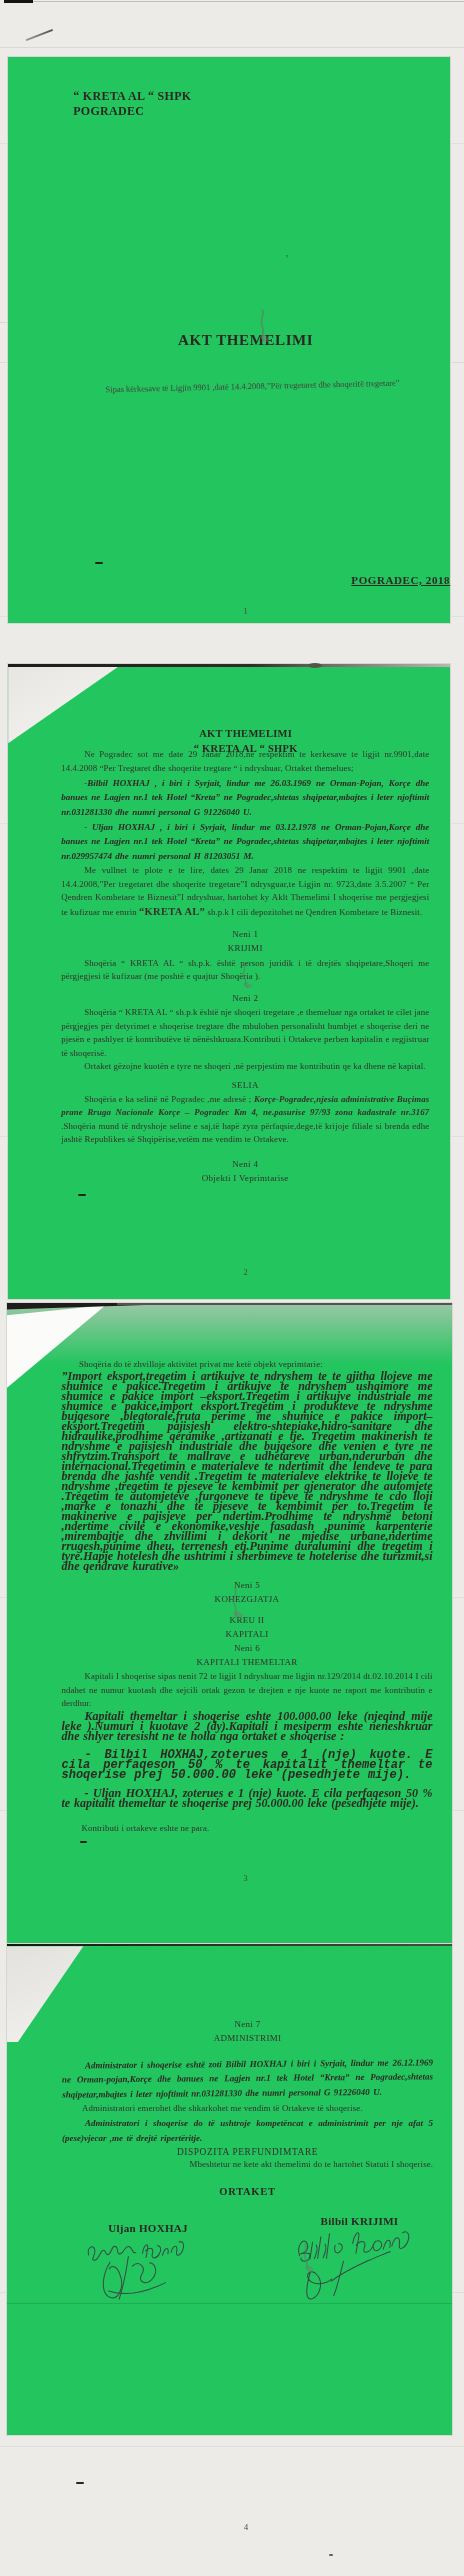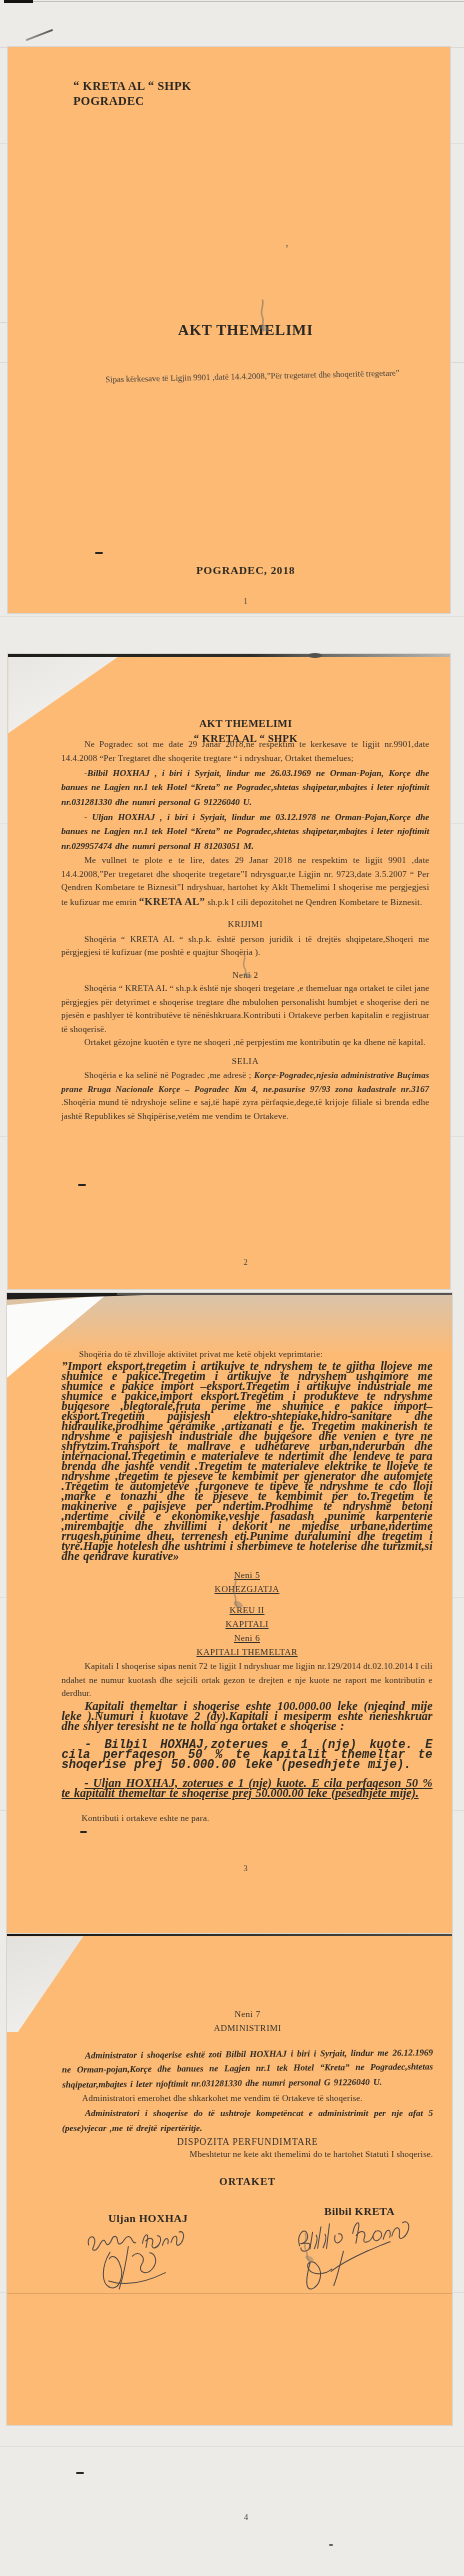--- a/index.html
+++ b/index.html
@@ -5,23 +5,24 @@
   html,body{margin:0;padding:0;}
   body{
     width:464px;height:2576px;position:relative;
     background:#ecebe7;
     font-family:"Liberation Serif", serif;
     color:#35312b;
     overflow:hidden;
   }
   .page{
     position:absolute;left:7.2px;width:444px;
-    background:#fdba74;
+    background:#22c55e;
     border:0.6px solid #d8d6d0;
     box-sizing:border-box;
+    margin-top:10px;
   }
   #page1{top:46px;height:568px;}
   #page2{top:653px;height:637px;}
   #page3{top:1292px;height:720px;left:5.5px;width:447px;}
   #page4{top:1933px;height:493px;left:6px;width:447px;}
 
   
   .streak{position:absolute;left:0;width:464px;height:0.6px;background:#000;pointer-events:none;}
   .topbar-black{position:absolute;top:0;left:4.4px;width:29px;height:3.3px;background:#141412;}
   .topline-faint{position:absolute;top:1.1px;left:33px;width:431px;height:1.1px;background:rgba(60,58,54,.25);}
@@ -49,35 +50,35 @@
   .dash{position:absolute;width:7.7px;height:2.2px;background:#26241f;border-radius:1.1px;}
   .smudge{position:absolute;pointer-events:none;}
 
   
   .para{font-size:8.8px;line-height:13.5px;text-align:justify;text-indent:23px;letter-spacing:0.1px;}
   .para-b{font-size:9px;line-height:14.3px;font-weight:bold;font-style:italic;
     text-align:justify;text-indent:23px;word-spacing:1.1px;color:#2d2a24;}
   .nohang{text-indent:0;}
   .nhead{font-size:9px;line-height:13.8px;text-align:center;letter-spacing:0.3px;}
   .nhead .nh-line{display:block;}
-  .mt10{margin-top:5.5px;} .mt14{margin-top:7.7px;text-decoration:underline;} .mt16{margin-top:8.8px;}
+  .mt10{margin-top:5.5px;} .mt14{margin-top:7.7px;} .mt16{margin-top:8.8px;}
   .mt20{margin-top:11px;} .mt26{margin-top:14.3px;}
   .body-col{position:absolute;left:53px;right:21px;}
   .pagenum{position:absolute;left:33px;right:0;text-align:center;font-size:8.3px;color:#4b4842;}
   .company-inline{font-size:10.5px;font-weight:bold;font-style:normal;letter-spacing:0.3px;}
 
   
   .p1-header{position:absolute;top:32px;left:65px;font-size:12px;font-weight:bold;
     line-height:15px;letter-spacing:0.3px;color:#2b2823;}
   .p1-title{position:absolute;top:275px;left:33px;right:0;margin:0;text-align:center;
     font-size:15px;font-weight:bold;letter-spacing:0.6px;color:#2b2823;}
   .p1-subtitle{position:absolute;top:324px;left:72px;right:25px;text-align:center;
     font-size:8.5px;color:#45423c;transform:rotate(-1.3deg);}
-  .p1-footer{position:absolute;top:517px;left:33px;right:0;text-align:center;
-    font-size:11px;font-weight:bold;letter-spacing:0.6px;color:#2b2823;}
+  .p1-footer{position:absolute;top:517px;left:33px;right:0;text-align:right;
+    font-size:11px;font-weight:bold;letter-spacing:0.6px;color:#2b2823;text-decoration:underline;}
 
   
   .p2-titles{position:absolute;top:62px;left:33px;right:0;text-align:center;
     font-size:10.5px;font-weight:bold;line-height:15.4px;letter-spacing:0.3px;color:#2b2823;}
   #page2 .body-col{top:84px;}
 
   
   #page3 .body-col{top:55px;left:55px;right:19px;}
   #page3 .para{line-height:13.2px;}
   #page3 .para-b{font-size:12px;line-height:10px;word-spacing:0.8px;}
@@ -143,35 +144,40 @@
   </div>
 
   <div class="body-col">
     <p class="para" style="margin:0;">Ne Pogradec  sot me date 29 Janar  2018,ne respektim te kerkesave te ligjit nr.9901,date 14.4.2008 “Per Tregtaret dhe shoqerite tregtare “ i ndryshuar, Ortaket themelues;</p>
     <p class="para-b" style="margin:1.1px 0 0;">-Bilbil HOXHAJ , i biri i Syrjait, lindur me 26.03.1969 ne Orman-Pojan, Korçe dhe banues ne Lagjen nr.1 tek Hotel “Kreta” ne Pogradec,shtetas shqipetar,mbajtes i leter njoftimit nr.031281330 dhe numri personal G 91226040 U.</p>
     <p class="para-b" style="margin:1.1px 0 0;">- Uljan HOXHAJ , i biri i Syrjait, lindur me 03.12.1978 ne Orman-Pojan,Korçe dhe banues ne Lagjen nr.1 tek Hotel “Kreta” ne Pogradec,shtetas shqipetar,mbajtes i leter njoftimit nr.029957474 dhe numri personal H 81203051 M.</p>
 
     <p class="para" style="margin:1.1px 0 0;"><span>Me vullnet te plote e te lire, dates 29 Janar  2018 ne respektim te ligjit 9901 ,date 14.4.2008,”Per tregetaret dhe shoqerite tregetare”I ndrysguar,te Ligjin nr. 9723,date 3.5.2007 “ Per Qendren Kombetare te Biznesit”I ndryshuar, hartohet ky Aklt Themelimi I shoqerise me pergjegjesi te kufizuar me emrin </span><span class="company-inline">“KRETA AL”</span><span> sh.p.k I cili depozitohet ne Qendren Kombetare te Biznesit.</span></p>
 
     <div class="nhead mt16">
+      <span class="nh-line">Neni  1</span>
       <span class="nh-line">KRIJIMI</span>
     </div>
     <p class="para" style="margin:1.1px 0 0;">Shoqëria “ KRETA   AL “  sh.p.k. është  person juridik i të drejtës shqipetare,Shoqeri me përgjegjesi të kufizuar (me poshtë e quajtur Shoqëria ).</p>
 
     <div class="nhead mt16">
       <span class="nh-line">Neni  2</span>
     </div>
     <p class="para" style="margin:0;">Shoqëria “ KRETA   AL “ sh.p.k është nje shoqeri tregetare ,e themeluar nga ortaket te cilet jane përgjegjes për  detyrimet e shoqerise tregtare dhe mbulohen personalisht humbjet e shoqerise deri ne pjesën e pashlyer të kontributëve të nënëshkruara.Kontributi i Ortakeve perben kapitalin e regjistruar të shoqerisë.</p>
     <p class="para" style="margin:0;">Ortaket  gëzojne kuotën e tyre  ne shoqeri ,në perpjestim me kontributin qe ka dhene në kapital.</p>
 
     <div class="nhead mt10">
       <span class="nh-line">SELIA</span>
     </div>
     <p class="para" style="margin:0;"><span>Shoqëria   e ka selinë në Pogradec ,me adresë ; </span><b><i><span>Korçe-Pogradec,njesia administrative Buçimas prane Rruga Nacionale Korçe – Pogradec Km 4, ne.pasurise 97/93 zona   kadastrale nr.3167 </span></i></b><span>.Shoqëria mund të ndryshoje seline e saj,të hapë zyra përfaqsie,dege,të krijoje filiale si brenda edhe jashtë  Republikes  së Shqipërise,vetëm me vendim te Ortakeve.</span></p>
 
+    <div class="nhead mt20">
+      <span class="nh-line">Neni 4</span>
+      <span class="nh-line">Objekti I  Veprimtarise</span>
+    </div>
   </div>
 
   <svg class="smudge" style="top:297px;left:225px;" width="24" height="29" viewBox="0 0 44 52">
     <path d="M20 4 C26 14 14 22 22 32 C26 38 20 46 28 48" stroke="#6f6d68" stroke-width="2.6" fill="none" opacity=".5"></path>
     <ellipse cx="27" cy="44" rx="8" ry="4" fill="#77756f" opacity=".4" transform="rotate(24 27 44)"></ellipse>
   </svg>
   <div class="dash" style="top:530px;left:70px;"></div>
   <div class="pagenum" style="top:604px;">2</div>
 </section>
 
@@ -241,21 +247,21 @@
         <path d="M112 40 C116 24 124 20 122 32 L118 48 M118 36 C126 28 134 32 130 42 C126 52 136 52 142 44 C148 36 146 28 140 28 M148 46 C154 30 162 32 158 44 M164 42 C170 26 178 30 174 42 C172 52 182 48 186 38 C190 28 186 22 180 24"></path>
         <path d="M52 52 C36 74 30 108 48 116 C64 122 76 96 68 74 C64 60 54 56 50 64"></path>
         <path d="M86 44 C80 72 72 100 64 120"></path>
         <path d="M92 62 C104 52 118 64 108 78 C98 92 116 100 128 86 C138 74 134 60 124 58"></path>
         <path d="M46 104 C80 118 116 110 150 96"></path>
       </g>
     </svg>
   </div>
 
   <div class="signer sig-right">
-    <div class="signer-name">Bilbil KRETA</div>
+    <div class="signer-name">Bilbil KRIJIMI</div>
     <svg class="sig-svg" width="138" height="83" viewBox="0 0 250 150" style="transform:rotate(-6deg);">
       <g fill="none" stroke="#3b3b42" stroke-width="1.8" stroke-linecap="round" opacity=".9">
         <path d="M18 46 C14 26 30 12 34 26 C37 38 24 44 20 42 C30 44 40 40 36 50 C32 60 18 58 20 50"></path>
         <path d="M44 24 L36 54 M50 30 C54 38 46 50 44 54 M60 16 L50 54 M66 30 C70 38 62 50 60 54 M76 12 L66 56 M84 34 C80 44 84 52 92 46 C100 40 96 30 90 32"></path>
         <path d="M116 34 C122 14 132 10 128 24 L120 52 M122 38 C132 28 142 32 136 44 C130 56 146 54 152 42 M158 34 C148 42 152 56 162 50 C172 44 168 32 160 34 M170 50 C178 28 188 32 182 48 M186 46 C194 26 204 30 200 44 C196 58 210 52 216 40 C222 28 216 20 208 24"></path>
         <path d="M34 78 C22 108 20 128 32 126 C48 122 56 98 46 84 C38 72 24 78 30 90 C36 102 58 104 72 94"></path>
         <path d="M96 64 C86 92 78 114 72 124"></path>
         <path d="M70 98 C92 84 116 76 140 68 C160 62 172 58 182 56"></path>
       </g>
     </svg>

